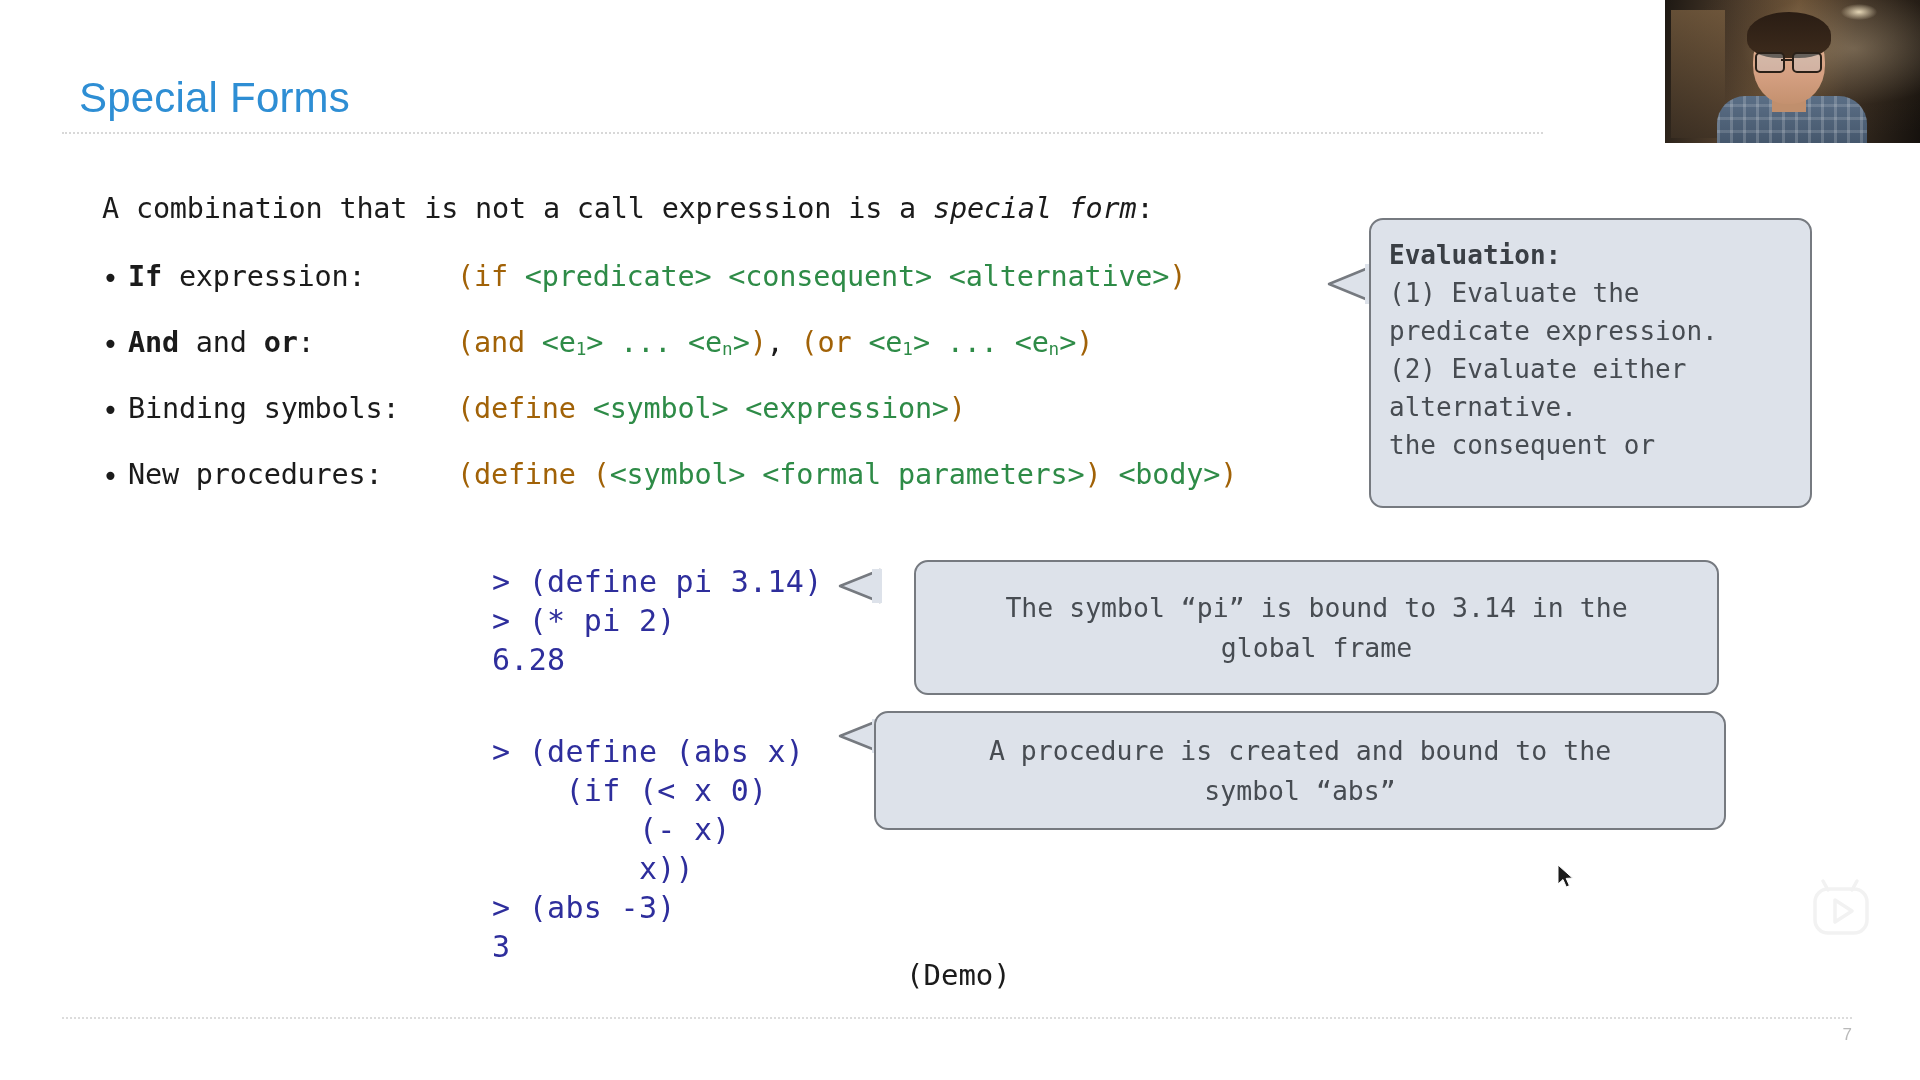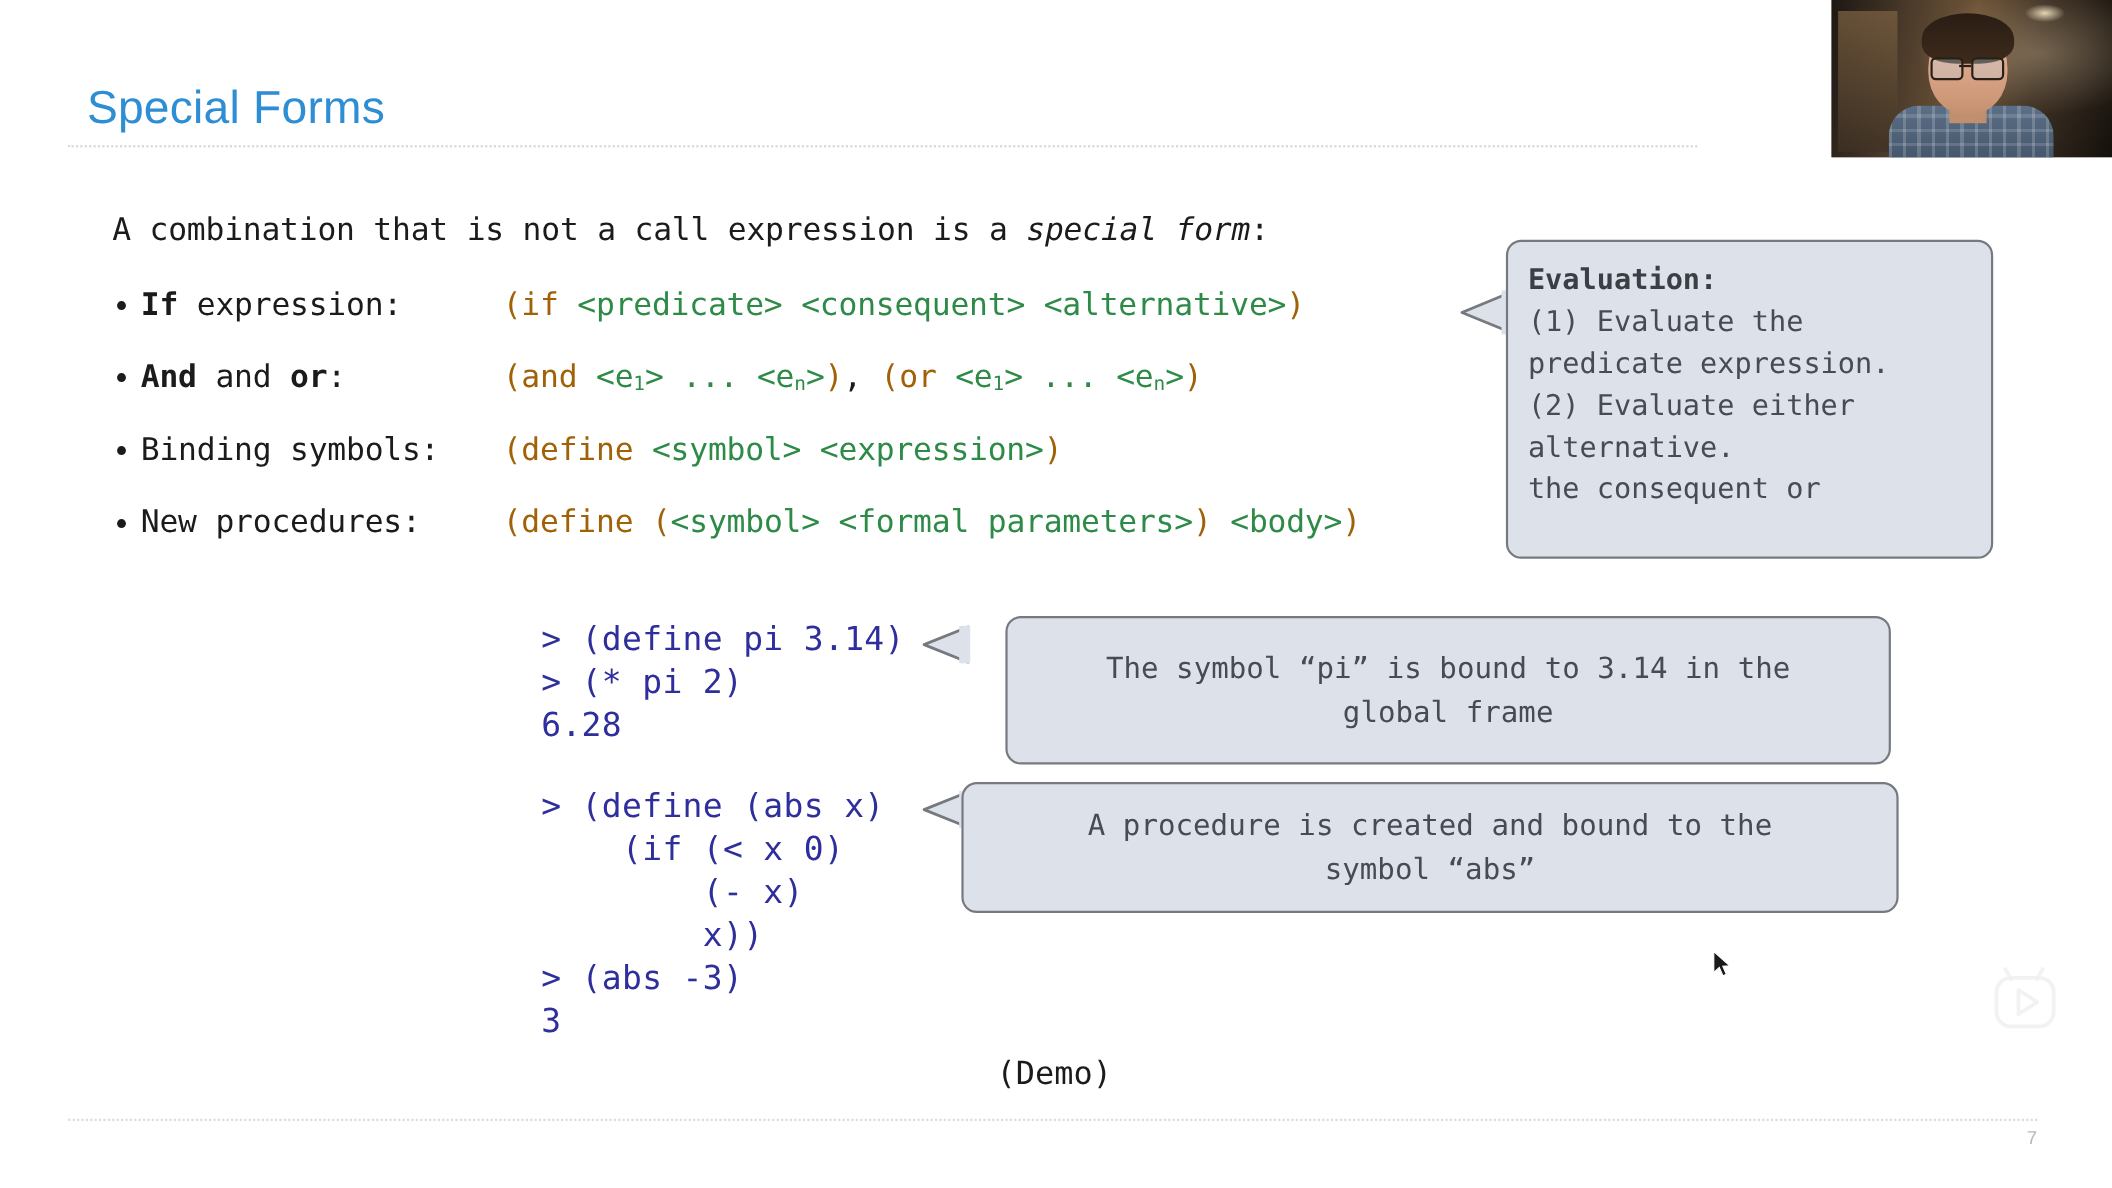--- a/index.html
+++ b/index.html
@@ -136,21 +136,21 @@
     top: 562px;
     font-size: 30px;
     line-height: 39px;
     color: #2e2e9c;
     white-space: pre;
     letter-spacing: 0.3px;
   }
   .repl-2 {
     position: absolute;
     left: 492px;
-    top: 714px;
+    top: 732px;
     font-size: 30px;
     line-height: 39px;
     color: #2e2e9c;
     white-space: pre;
     letter-spacing: 0.3px;
   }
 
   .demo {
     position: absolute;
     left: 906px;

